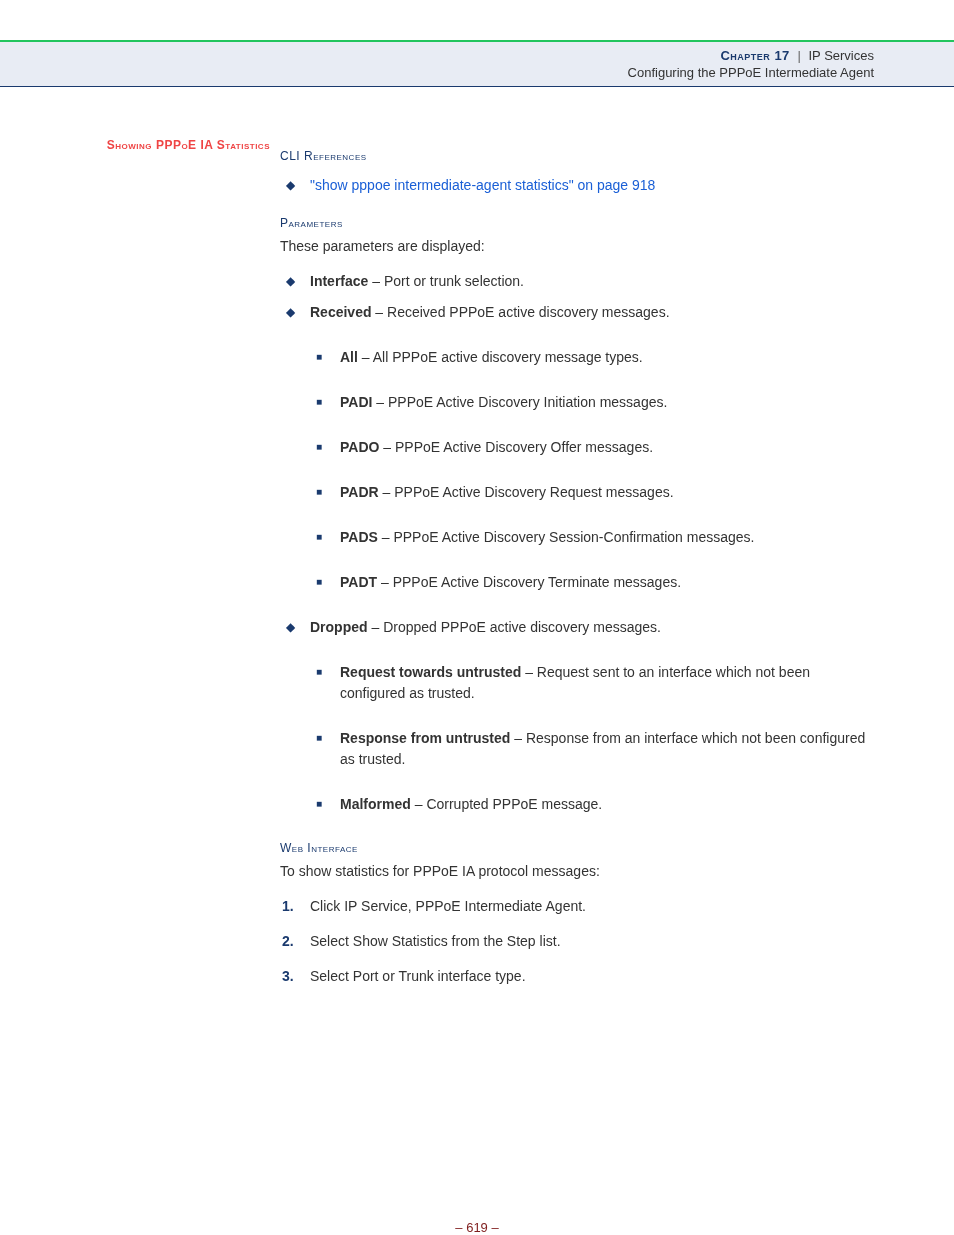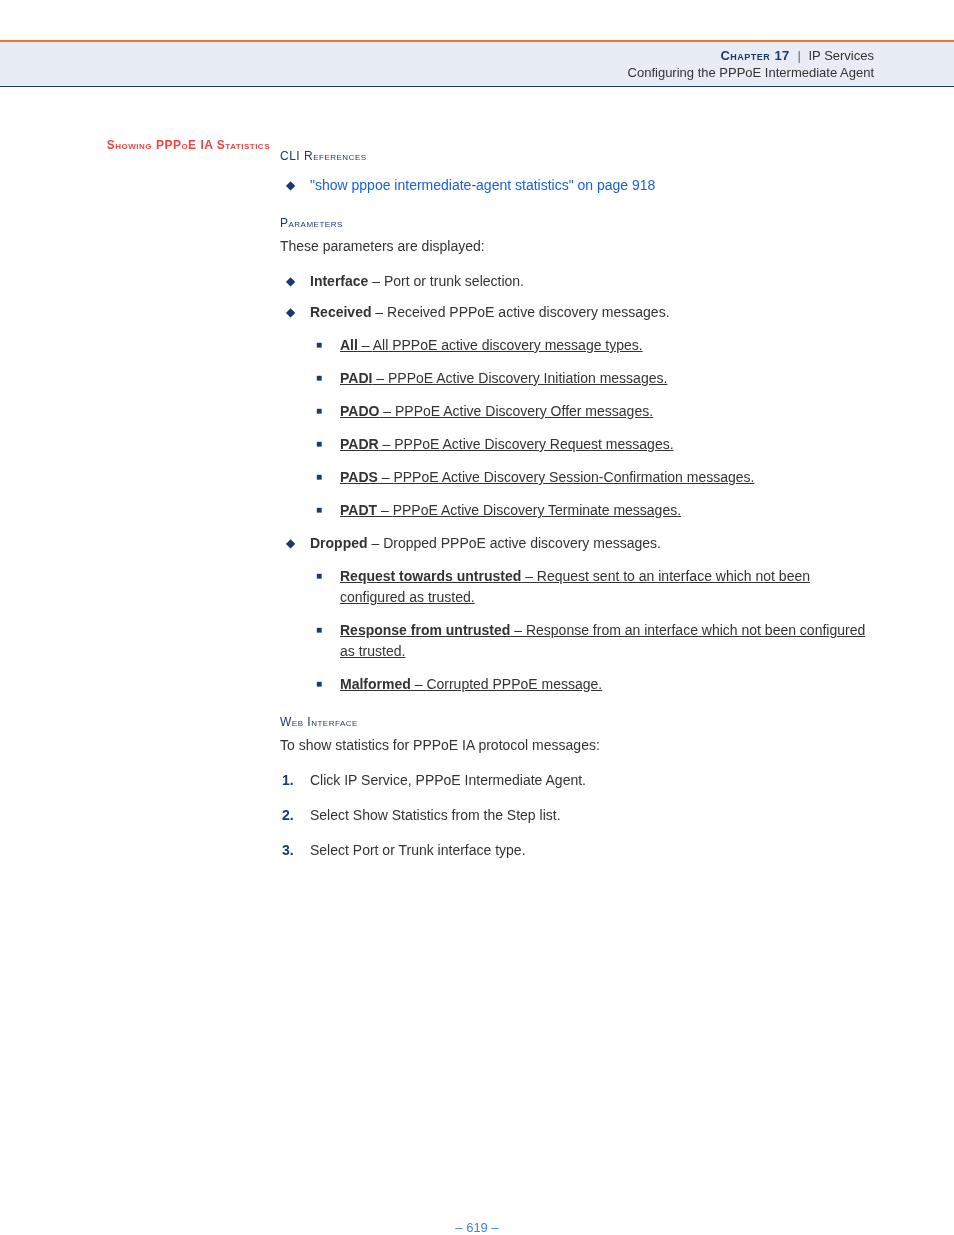--- a/index.html
+++ b/index.html
@@ -11,21 +11,21 @@
     background: #fff;
   }
   .page {
     width: 954px;
     min-height: 1235px;
     position: relative;
     box-sizing: border-box;
   }
   .header-band {
     background: #e8ecf4;
-    border-top: 2px solid #f97316;
+    border-top: 2px solid #22c55e;
     border-bottom: 1px solid #1a3a6e;
     padding: 6px 80px 6px 0;
     text-align: right;
     margin-top: 40px;
   }
   .header-top {
     font-size: 13px;
     color: #333;
   }
   .header-top .chap {
@@ -94,22 +94,21 @@
     font-size: 12px;
   }
   ul.square {
     list-style: none;
     padding-left: 0;
     margin: 8px 0;
   }
   ul.square > li {
     position: relative;
     padding-left: 30px;
-    margin: 12px 0;
-    text-decoration: underline;
+    margin: 24px 0;
   }
   ul.square > li::before {
     content: "■";
     position: absolute;
     left: 6px;
     top: 2px;
     color: #1a3a6e;
     font-size: 10px;
   }
   .link {
@@ -138,21 +137,21 @@
     color: #1a3a6e;
     font-weight: bold;
   }
   .footer {
     position: absolute;
     bottom: 40px;
     left: 0;
     right: 0;
     text-align: center;
     font-size: 13px;
-    color: #3b82f6;
+    color: #7f1d1d;
   }
   .para {
     margin: 4px 0 14px 0;
   }
 </style>
 </head>
 <body>
 
 <div class="page">
 

